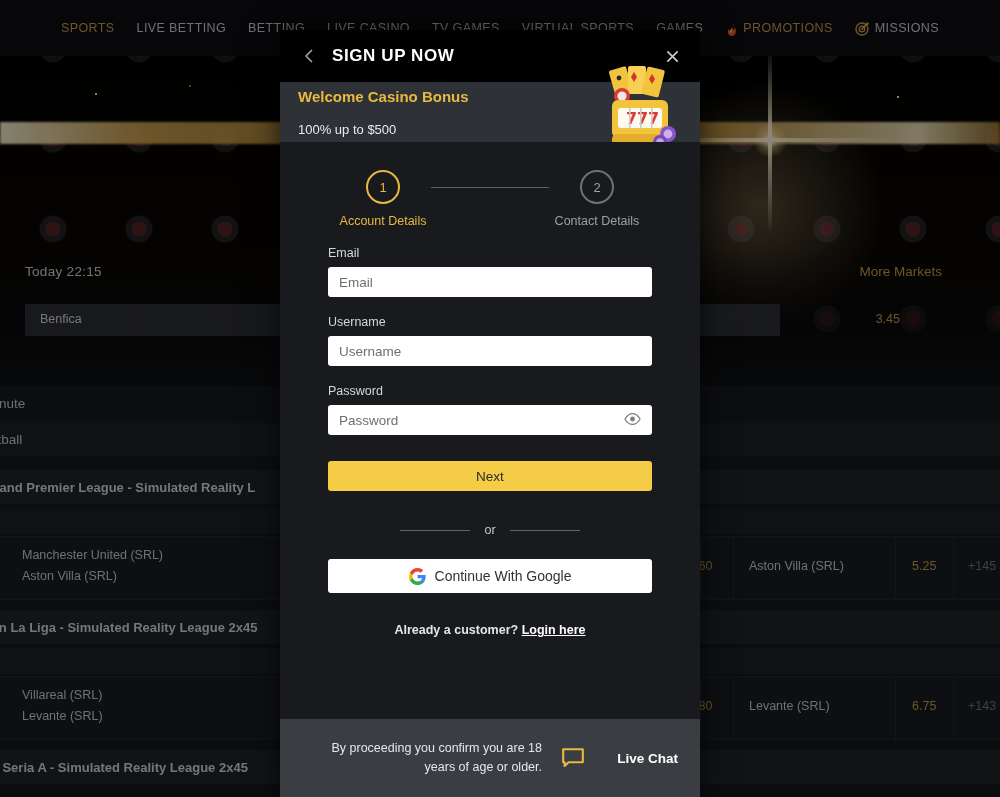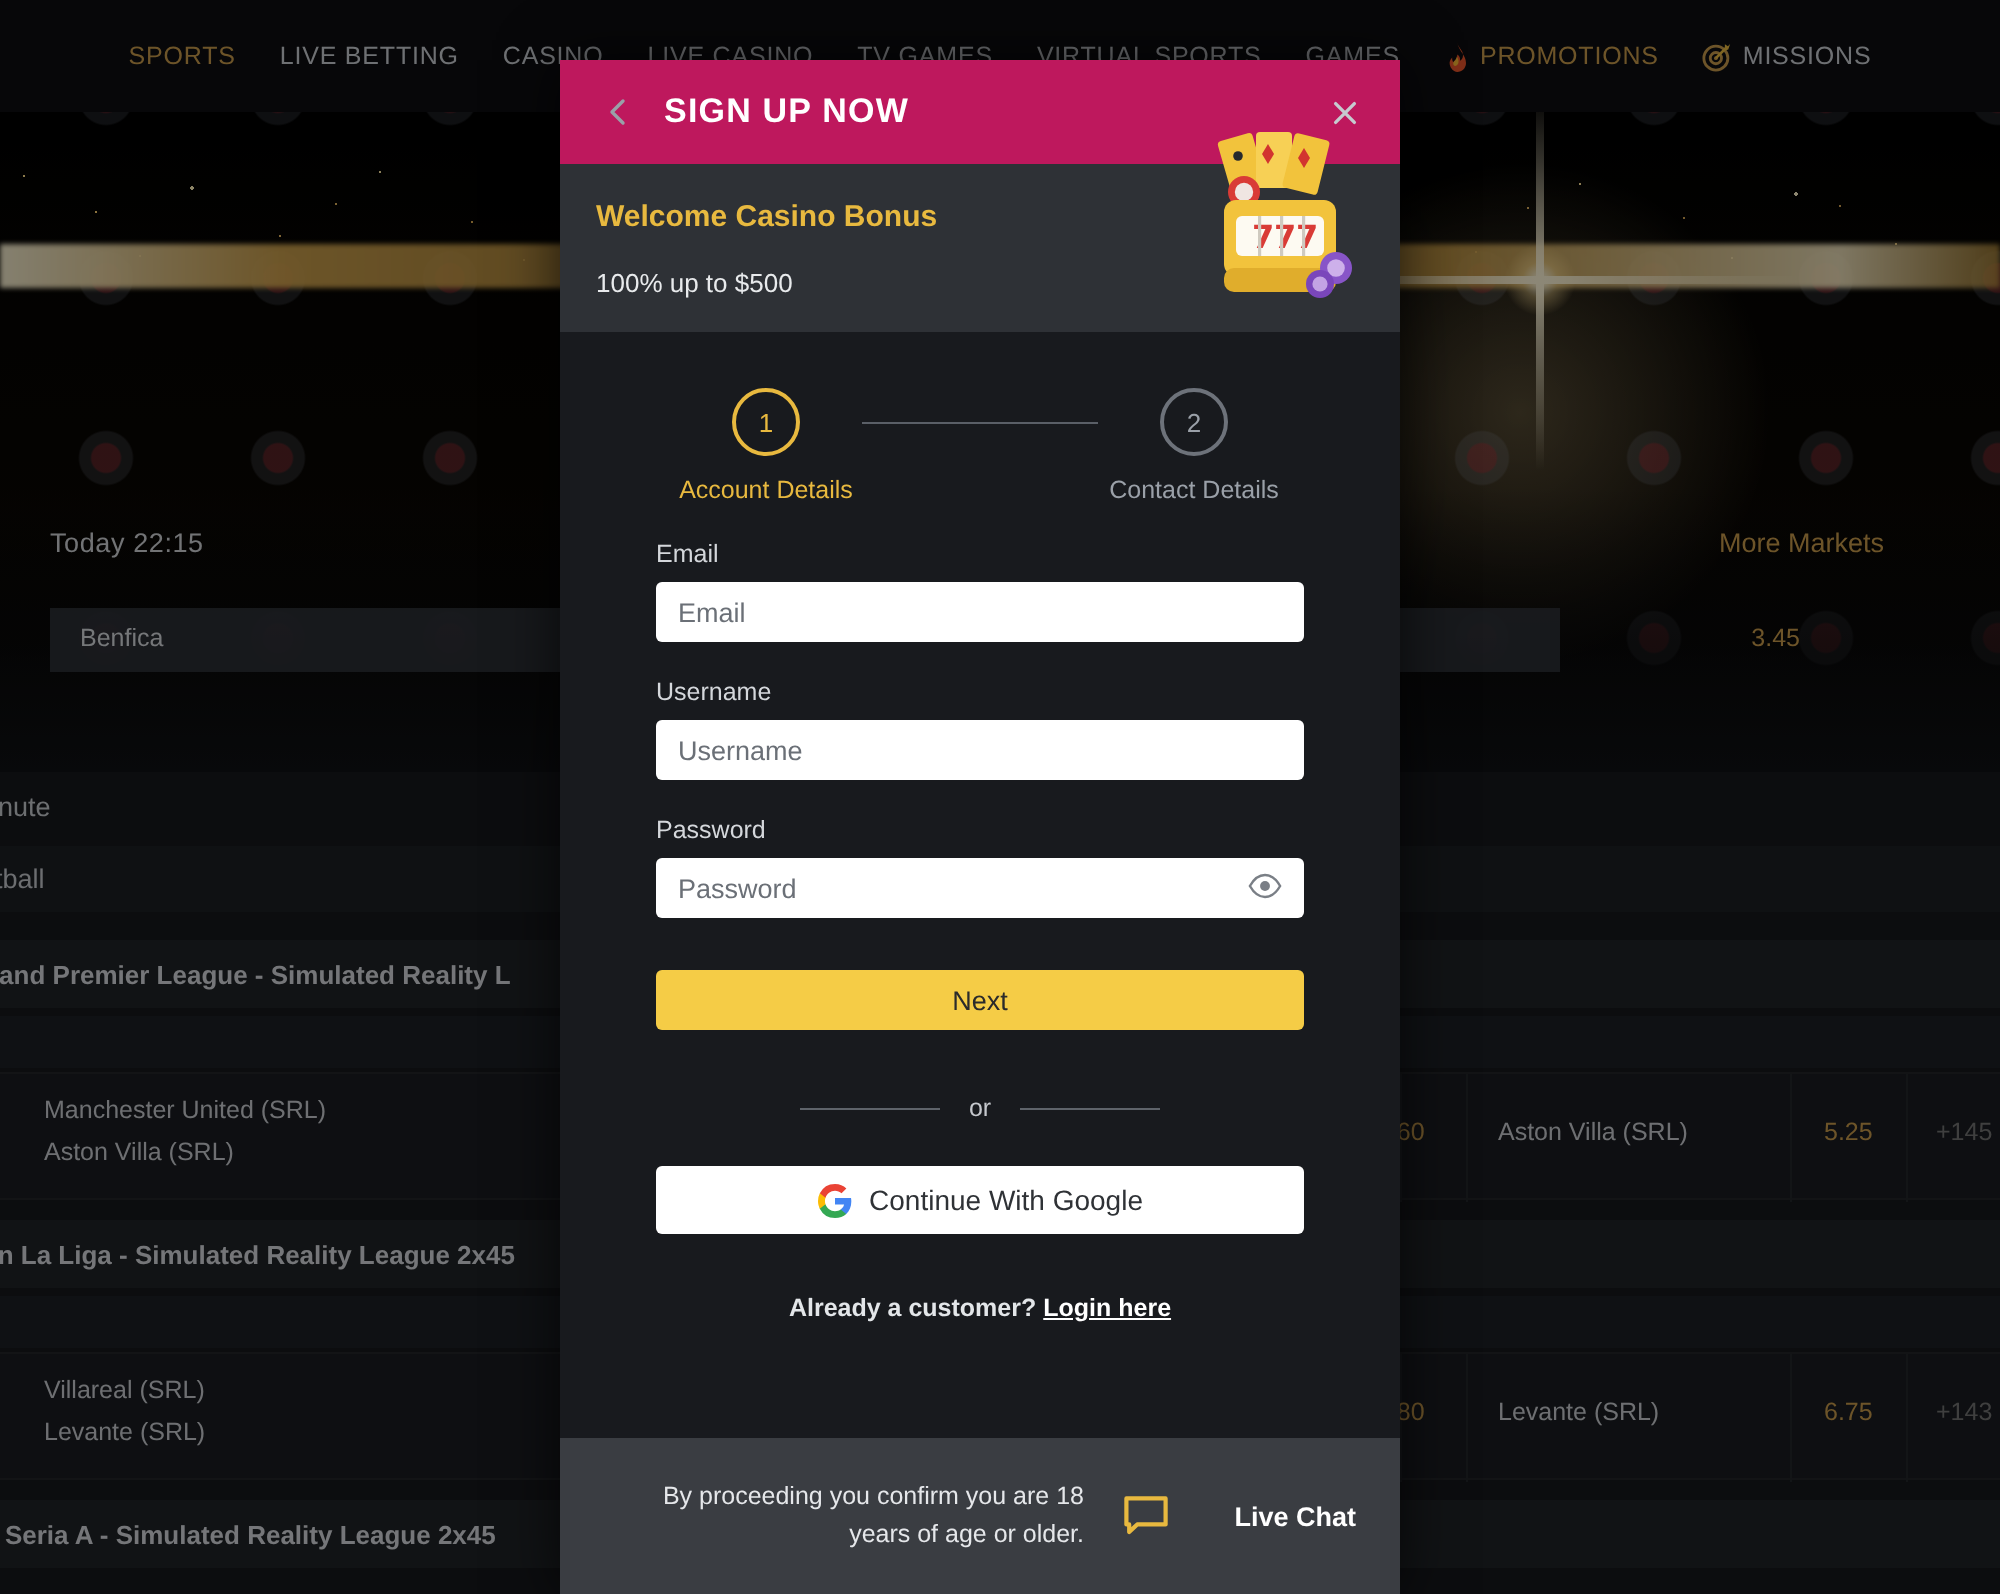--- a/index.html
+++ b/index.html
@@ -158,33 +158,33 @@
   
   .backdrop {
     position:absolute; inset:0; background: rgba(0,0,0,.45); z-index: 10;
   }
   .modal {
     position:absolute; left:280px; top:30px; width:420px; height:767px;
     background:#181a1e; z-index: 20; display:flex; flex-direction:column;
     box-shadow: 0 0 28px rgba(0,0,0,.7);
   }
   .modal-head {
-    height:52px; background:#be185d; display:flex; align-items:center;
+    height:52px; background:#000000; display:flex; align-items:center;
     padding:0 18px; position:relative; flex:0 0 auto;
   }
   .back-icon { width:22px; height:22px; display:flex; align-items:center; justify-content:center; color:#9aa0a8; cursor:pointer; }
   .modal-title {
     margin-left:12px; font-size:17px; font-weight:bold; color:#ffffff; letter-spacing:.6px;
   }
   .close-icon {
     position:absolute; right:18px; top:16px; width:20px; height:20px;
     display:flex; align-items:center; justify-content:center; color:#c6cacf; font-size:19px; cursor:pointer;
   }
   .bonus {
-    height:84px; background:#2e3136; display:flex; align-items:center;
+    height:60px; background:#2e3136; display:flex; align-items:center;
     padding:18px 18px; position:relative; flex:0 0 auto;
   }
   .bonus-title { font-size:15px; font-weight:bold; color:#e8b93f; line-height:1.3; }
   .bonus-sub { font-size:13px; color:#e8eaec; margin-top:16px; }
   .slot-svg { position:absolute; right:16px; top:-20px; }
 
   .modal-body { flex:1 1 auto; background:#181a1e; position:relative; padding:0 48px; }
 
   .stepper { margin-top:28px; display:flex; align-items:flex-start; justify-content:space-between; position:relative; }
   .step { width:110px; display:flex; flex-direction:column; align-items:center; position:relative; z-index:2; }
@@ -248,21 +248,21 @@
 <div class="page">
 
   <div class="topnav">
     <div class="navitem active">
       <span>SPORTS</span>
     </div>
     <div class="navitem">
       <span>LIVE BETTING</span>
     </div>
     <div class="navitem">
-      <span>CASINO</span>
+      <span>BETTING</span>
     </div>
     <div class="navitem">
       <span>LIVE CASINO</span>
     </div>
     <div class="navitem">
       <span>TV GAMES</span>
     </div>
     <div class="navitem">
       <span>VIRTUAL SPORTS</span>
     </div>

